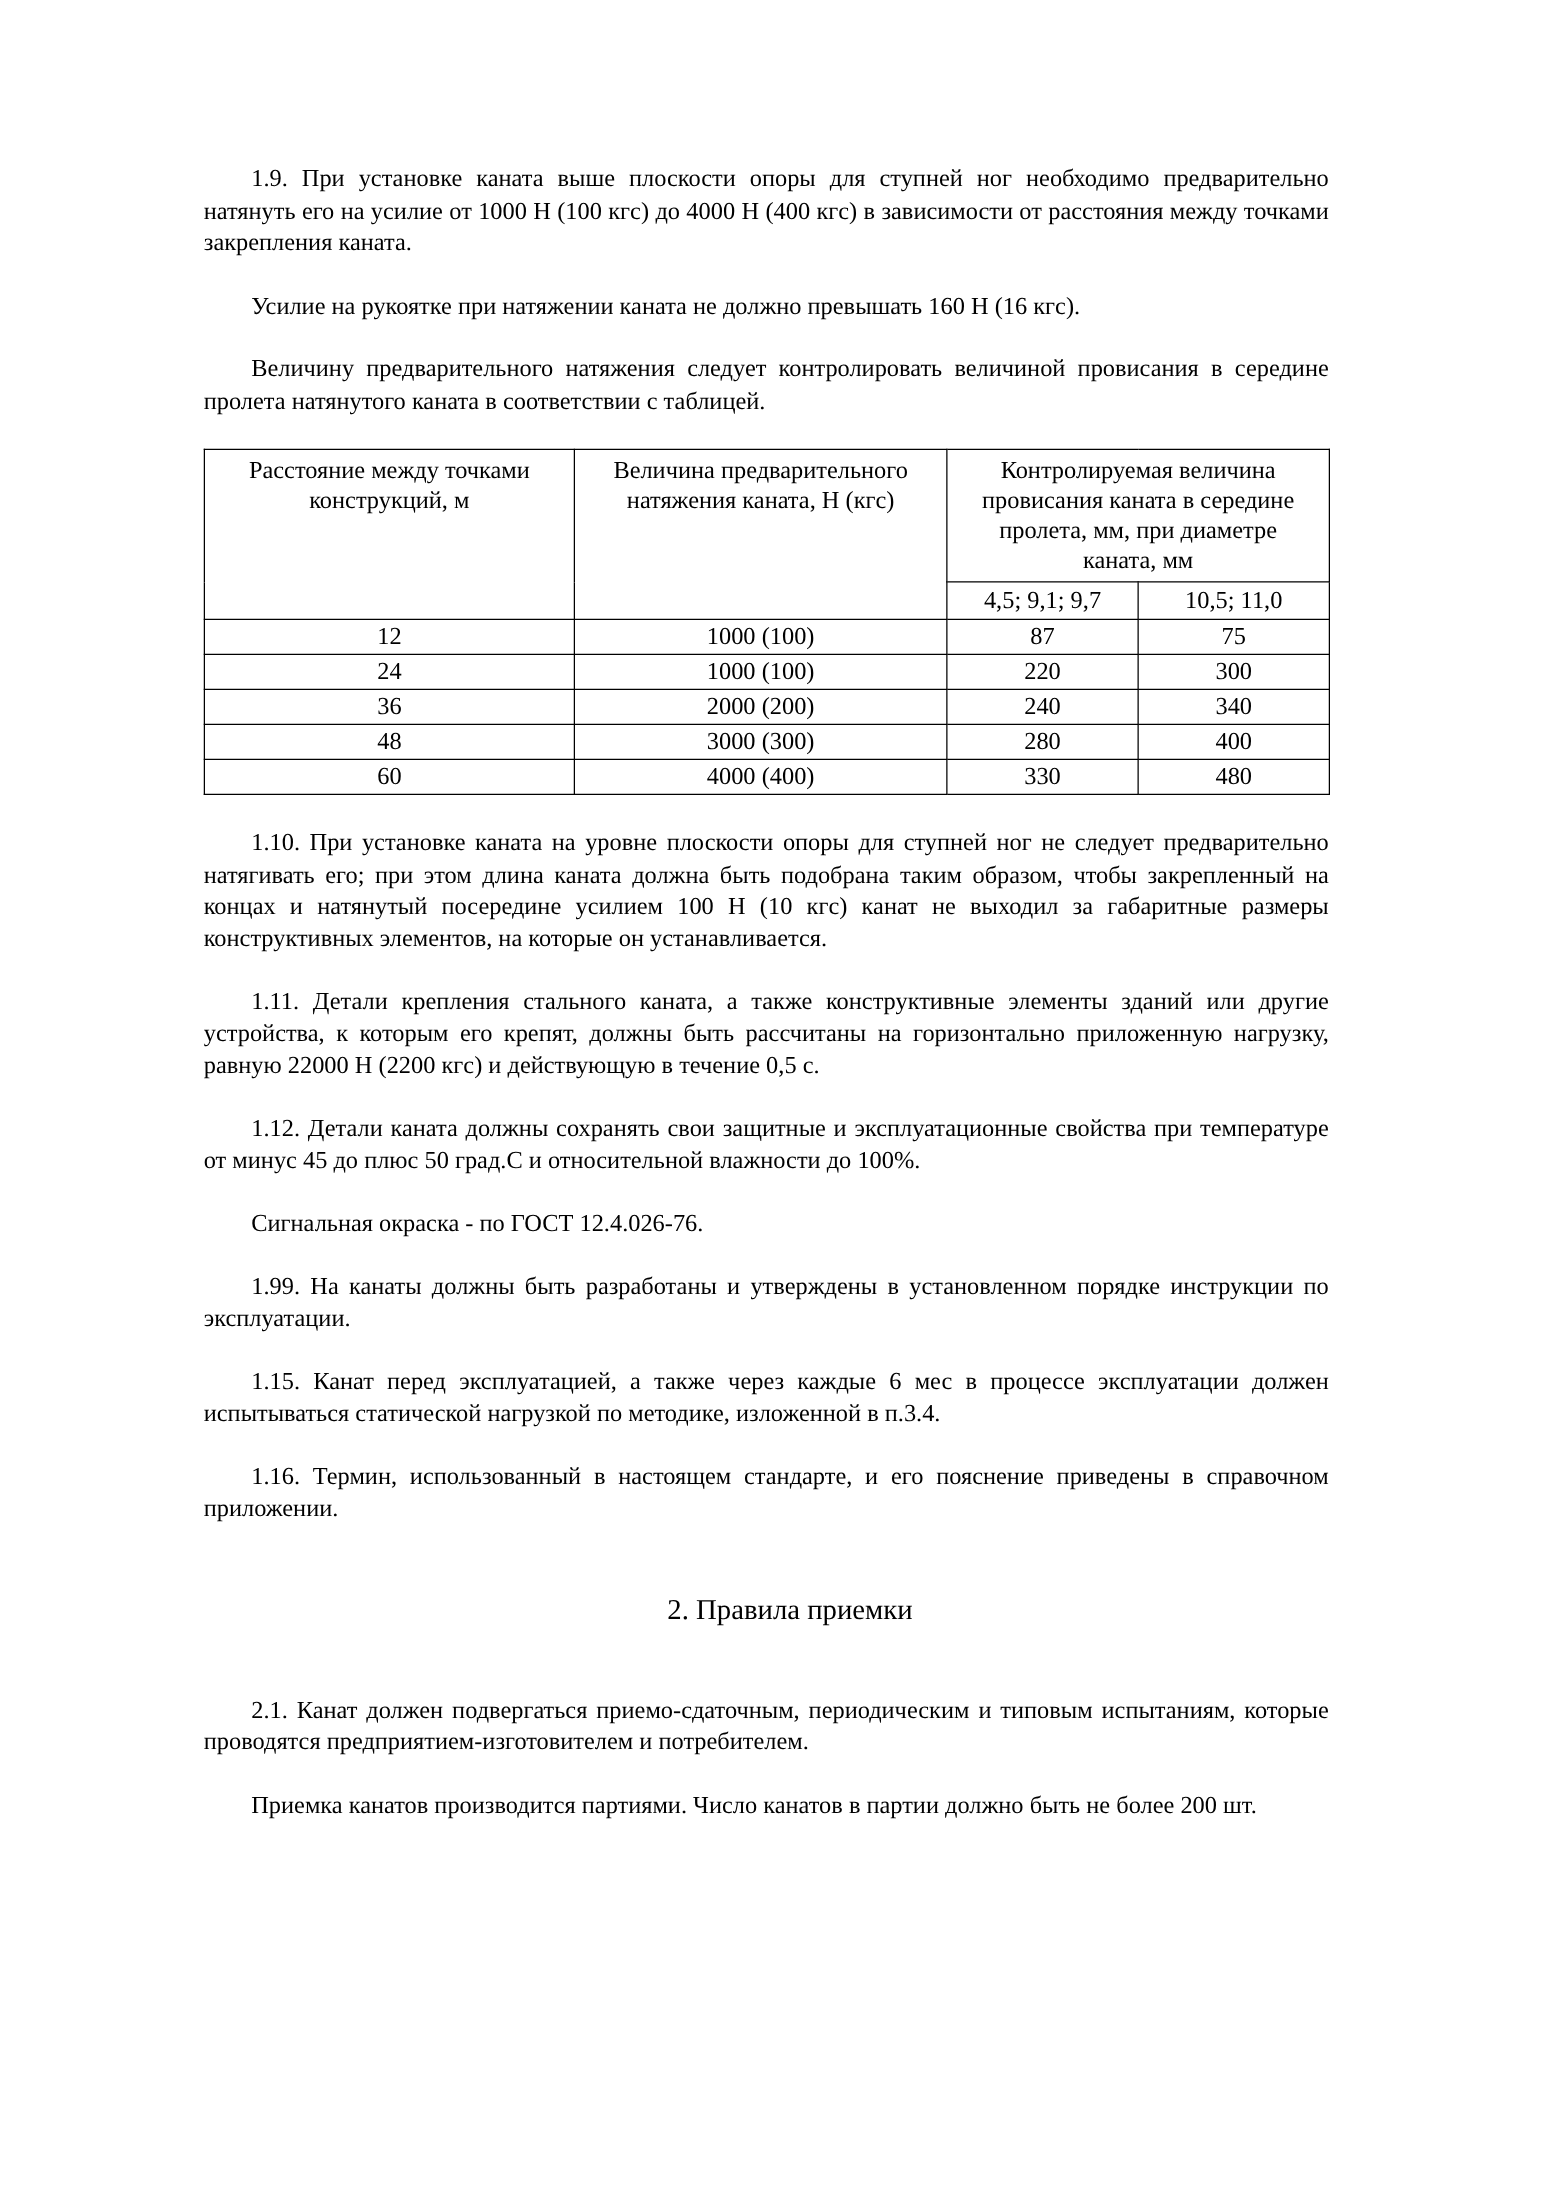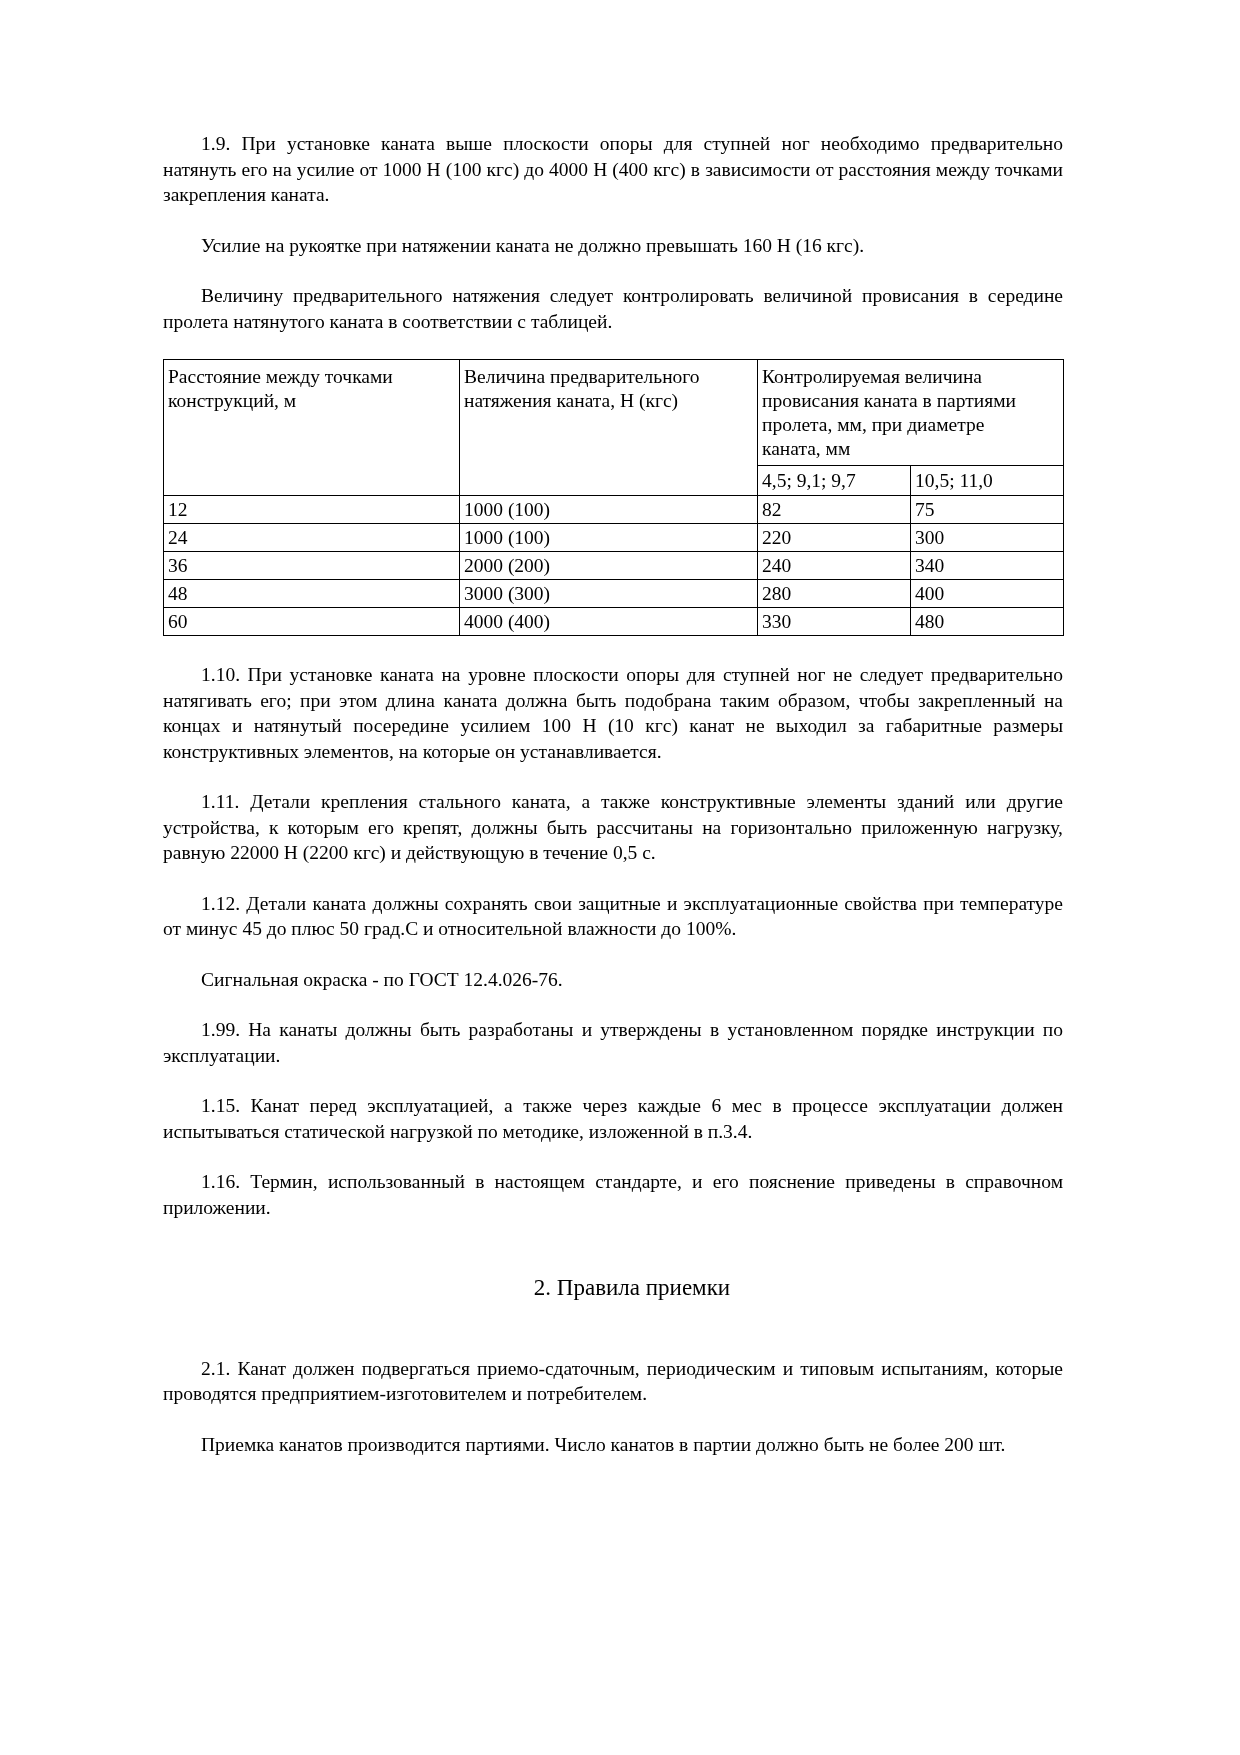--- a/index.html
+++ b/index.html
@@ -48,21 +48,21 @@
     border-collapse: collapse;
     width: 900px;
     margin: 0 0 26px 0;
     table-layout: fixed;
     font-size: 19.5px;
     line-height: 24px;
   }
   table.data-table td,
   table.data-table th {
     border: 1.6px solid #000000;
-    text-align: left;
+    text-align: center;
     vertical-align: top;
     padding: 2px 4px;
     font-weight: normal;
   }
   table.data-table td.body-cell,
   table.data-table th.sub-head {
     vertical-align: middle;
     padding: 1px 4px;
   }
   .col-a { width: 296px; }
@@ -118,35 +118,35 @@
           </th>
           <th class="tall-head" rowspan="2">
             <span class="hdr-stack">
               <span class="hdr-line">Величина предварительного</span>
               <span class="hdr-line">натяжения каната, Н (кгс)</span>
             </span>
           </th>
           <th class="grp-head" colspan="2">
             <span class="hdr-stack">
               <span class="hdr-line">Контролируемая величина</span>
-              <span class="hdr-line">провисания каната в партиями</span>
+              <span class="hdr-line">провисания каната в середине</span>
               <span class="hdr-line">пролета, мм, при диаметре</span>
               <span class="hdr-line">каната, мм</span>
             </span>
           </th>
         </tr>
         <tr>
           <th class="sub-head">4,5; 9,1; 9,7</th>
           <th class="sub-head">10,5; 11,0</th>
         </tr>
 
         <tr>
           <td class="body-cell">12</td>
           <td class="body-cell">1000 (100)</td>
-          <td class="body-cell">82</td>
+          <td class="body-cell">87</td>
           <td class="body-cell">75</td>
         </tr>
         <tr>
           <td class="body-cell">24</td>
           <td class="body-cell">1000 (100)</td>
           <td class="body-cell">220</td>
           <td class="body-cell">300</td>
         </tr>
         <tr>
           <td class="body-cell">36</td>

